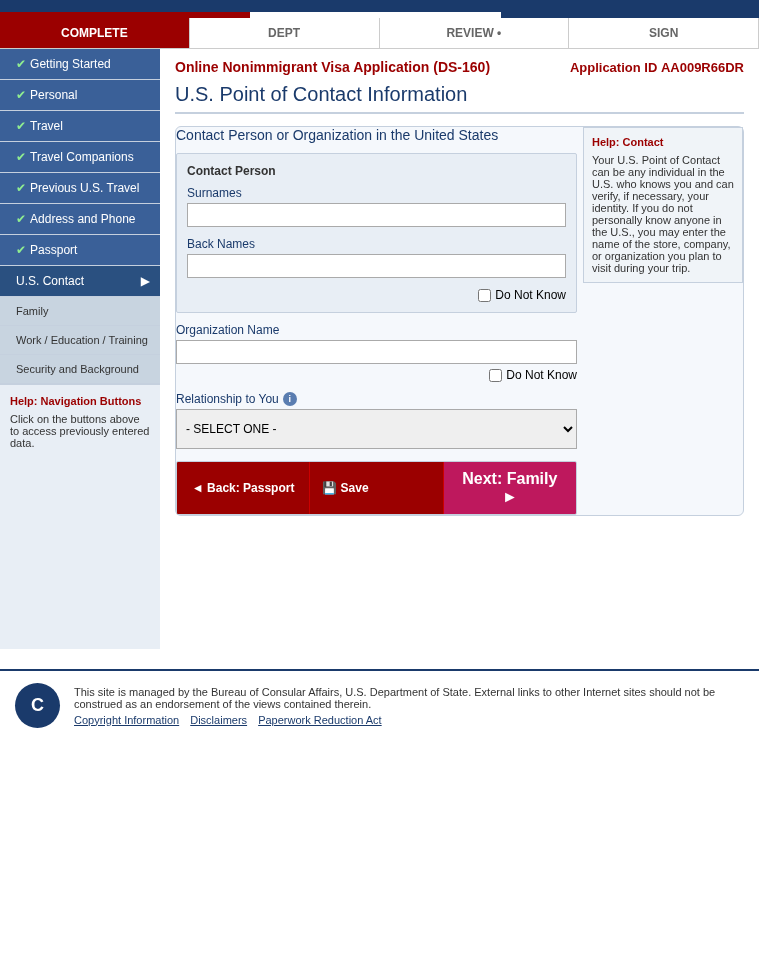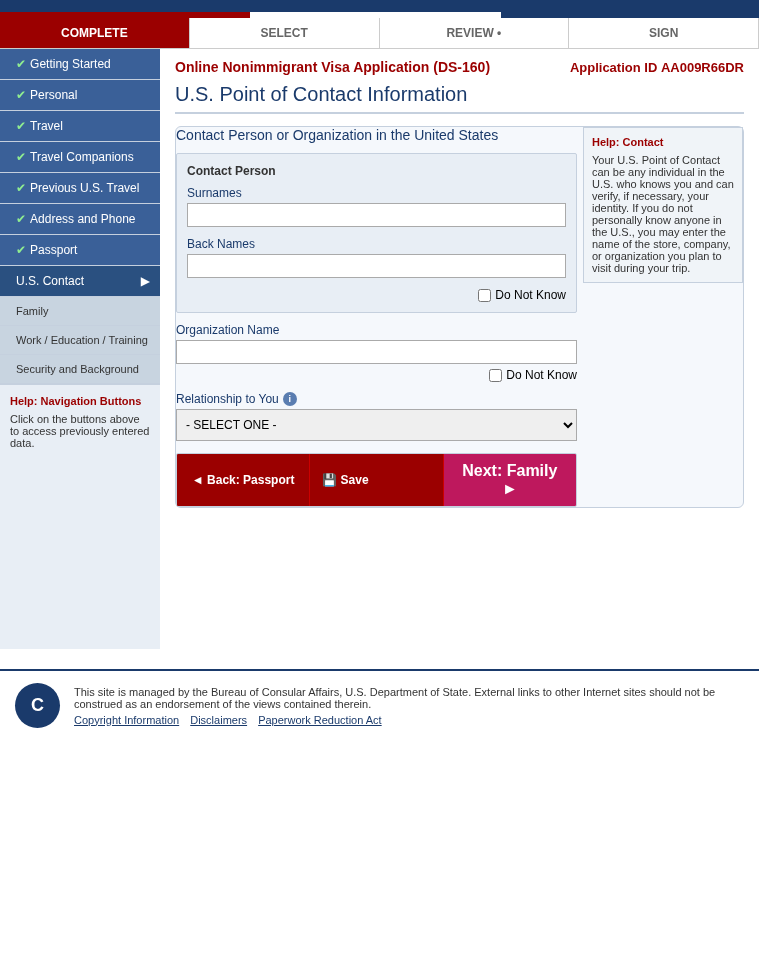--- a/index.html
+++ b/index.html
@@ -55,21 +55,21 @@
     .contact-person-box { border: 1px solid #c5d0de; background: #e8eef5; padding: 10px; border-radius: 2px; margin-bottom: 10px; }
     .contact-person-title { font-size: 12px; font-weight: bold; color: #333; margin-bottom: 8px; }
     .field-group { margin-bottom: 10px; }
     .field-label { font-size: 12px; color: #1a3a6b; margin-bottom: 3px; }
     .field-input { width: 100%; padding: 3px 5px; border: 1px solid #aaa; background: #fff; font-size: 12px; height: 24px; }
     .do-not-know-row { display: flex; align-items: center; justify-content: flex-end; gap: 4px; margin-top: 4px; font-size: 12px; }
     .org-box { margin-bottom: 10px; }
     .relationship-row { margin-bottom: 10px; }
     .relationship-label { font-size: 12px; color: #1a3a6b; margin-bottom: 3px; display: flex; align-items: center; gap: 4px; }
     .info-icon { width: 14px; height: 14px; background: #5a7db0; border-radius: 50%; color: #fff; font-size: 9px; display: inline-flex; align-items: center; justify-content: center; font-weight: bold; cursor: pointer; }
-    .relationship-select { width: 100%; padding: 3px 5px; border: 1px solid #aaa; font-size: 12px; height: 32px; }
+    .relationship-select { width: 100%; padding: 3px 5px; border: 1px solid #aaa; font-size: 12px; height: 40px; }
 
     
     .help-box { background: #f0f4f8; border: 1px solid #c5d0de; padding: 8px; font-size: 11px; color: #333; }
     .help-box-title { font-weight: bold; color: #9b0000; margin-bottom: 6px; }
 
     
     .buttons-row { display: flex; margin-top: 12px; border: 1px solid #c5d0de; overflow: hidden; border-radius: 2px; }
     .btn-back { flex: 1; background: #9b0000; color: #fff; border: none; padding: 8px 12px; font-size: 12px; cursor: pointer; text-align: center; font-weight: bold; }
     .btn-save { flex: 1; background: #9b0000; color: #fff; border: none; padding: 8px 12px; font-size: 12px; cursor: pointer; text-align: left; font-weight: bold; border-left: 1px solid #c00; border-right: 1px solid #c00; }
     .btn-next { flex: 1; background: #be185d; color: #fff; border: none; padding: 8px 12px; font-size: 16px; cursor: pointer; text-align: center; font-weight: bold; }
@@ -89,21 +89,21 @@
 <body>
 
 <div class="header-wrapper">
   <div class="header">
   </div>
   <div class="flag-strip"></div>
 </div>
 
 <div class="nav-tabs">
   <div class="nav-tab active">COMPLETE</div>
-  <div class="nav-tab">SELECT</div>
+  <div class="nav-tab">DEPT</div>
   <div class="nav-tab dot">REVIEW</div>
   <div class="nav-tab">SIGN</div>
 </div>
 
 <div class="main-layout">
 
   <div class="sidebar">
     <div class="sidebar-item">
       <span class="check">✔</span>
       <span>Getting Started</span>

